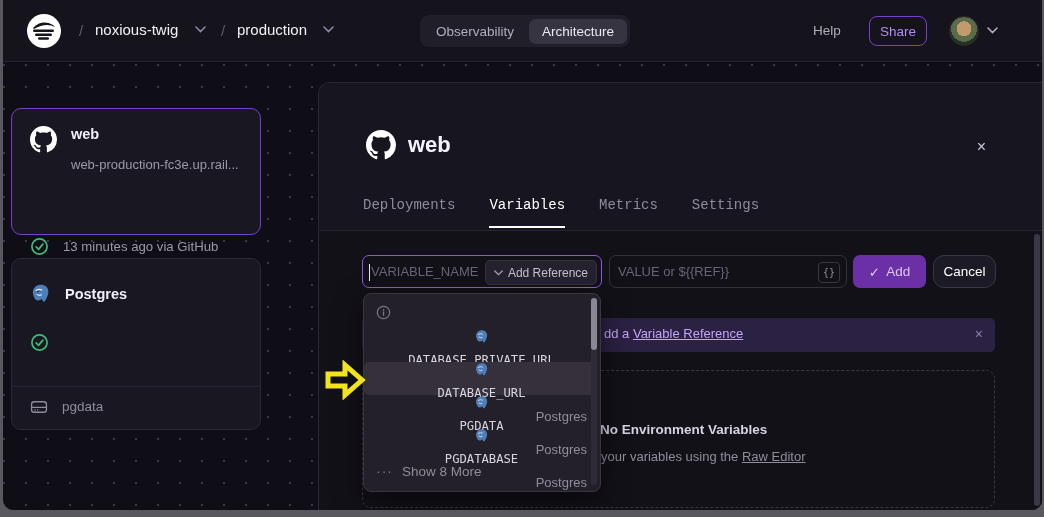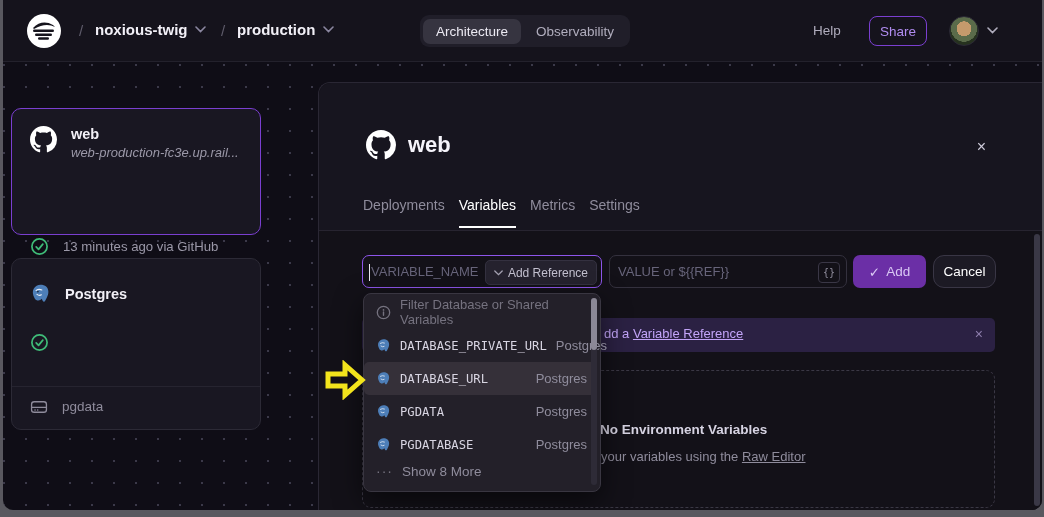--- a/index.html
+++ b/index.html
@@ -7,21 +7,21 @@
   body { font-family:"Liberation Sans", sans-serif; }
   .frame { position:relative; width:1044px; height:517px; background:#59585f; overflow:hidden; }
   .app { position:absolute; left:3px; top:0; right:2px; bottom:7px; background:#0f0d16;
          border-radius:0 0 10px 10px; overflow:hidden; }
 
   
   .navbar { position:absolute; left:0; top:0; right:0; height:62px; background:#15131c;
             border-bottom:1px solid #23212c; z-index:20; }
   .logo { position:absolute; left:23px; top:13px; width:36px; height:36px; }
   .bc-slash { position:absolute; top:22px; color:#5f5c6b; font-size:15px; }
-  .bc-name { position:absolute; top:21px; color:#f2f0f7; font-size:15px; font-weight:bold; cursor:pointer; }
+  .bc-name { position:absolute; top:21px; color:#f2f0f7; font-size:15px; font-weight:normal; cursor:pointer; }
   .bc-chev { position:absolute; top:26px; color:#8b87a0; }
   .navtabs { position:absolute; left:417px; top:15px; height:32px; background:#201e29; border-radius:9px;
              display:flex; align-items:center; padding:3px; gap:2px; }
   .navtab { padding:5px 13px; font-size:13.5px; color:#b0adbd; border-radius:7px; cursor:pointer; white-space:nowrap; }
   .navtab.active { background:#363440; color:#ebe9f2; }
   .help { position:absolute; left:810px; top:23px; font-size:13.5px; color:#b0adbd; cursor:pointer; }
   .share { position:absolute; left:866px; top:16px; width:58px; height:30px; border:1px solid #7a3fd0;
            border-radius:8px; color:#b08cf0; font-size:13.5px; background:transparent;
            display:flex; align-items:center; justify-content:center; cursor:pointer; }
   .avatar { position:absolute; left:946px; top:16px; width:30px; height:30px; border-radius:50%;
@@ -32,35 +32,35 @@
   
   .canvas { position:absolute; left:0; top:62px; right:0; bottom:0;
             background-image:radial-gradient(#3b3949 1px, transparent 1.4px);
             background-size:22px 22px; background-position:12px 14px; }
 
   .card { position:absolute; left:8px; width:250px; background:#191722; border-radius:10px; cursor:pointer; }
   .card.web { top:46px; height:127px; border:1px solid #7a3fd0; }
   .card.pg  { top:196px; height:172px; border:1px solid #2c2a36; }
   .card .row { position:absolute; left:18px; right:12px; display:flex; gap:14px; align-items:flex-start; }
   .svc-name { font-size:14.5px; font-weight:bold; color:#f2f0f7; }
-  .svc-sub { font-size:13px; color:#9b98a8; margin-top:3px; white-space:nowrap; overflow:hidden;font-style:italic; }
+  .svc-sub { font-size:13px; color:#9b98a8; margin-top:15px; white-space:nowrap; overflow:hidden; }
   .svc-status { font-size:13.2px; color:#9b98a8; line-height:1.45; }
   .pg-divider { position:absolute; left:0; right:0; top:127px; height:1px; background:#262430; }
   .vol-row { position:absolute; left:18px; top:140px; display:flex; gap:14px; align-items:center;
              color:#8f8c9c; font-size:13.5px; }
 
   
   .panel { position:absolute; left:315px; top:82px; right:0; bottom:0; background:#131118;
            border-top:1px solid #2a2734; border-left:1px solid #2a2734; border-radius:12px 0 0 0; }
   .panel-header { position:absolute; left:0; top:0; right:0; height:148px; background:#17151f;
                   border-radius:12px 0 0 0; border-bottom:1px solid #272430; }
   .panel-title-row { position:absolute; left:47px; top:47px; display:flex; align-items:center; gap:12px; }
   .panel-title { font-size:22px; font-weight:bold; color:#f5f3fa; }
   .panel-close { position:absolute; right:56px; top:55px; color:#cfccdb; font-size:16px; cursor:pointer; }
-  .ptabs { position:absolute; left:44px; top:114px; display:flex; gap:14px; }
+  .ptabs { position:absolute; left:44px; top:114px; display:flex; gap:34px;font-family:Liberation Mono, monospace; }
   .ptab { position:relative; font-size:14px; color:#8f8c9c; cursor:pointer; }
   .ptab.active { color:#ffffff; font-weight:500; }
   .ptab.active::after { content:""; position:absolute; left:0; right:0; bottom:-15px; height:2.5px; background:#ffffff; }
 
   
   .inp-wrap { position:absolute; top:255px; height:33px; background:#131118; border-radius:7px; display:flex; align-items:center; }
   .inp-name { left:359px; width:240px; border:1.5px solid #8d55ea;justify-content:center; }
   .inp-value { left:606px; width:238px; border:1px solid #34313e; }
   .inp-wrap input { flex:1; min-width:0; background:transparent; border:none; outline:none; color:#e8e6ef;
                     font-size:13px; font-family:"Liberation Sans", sans-serif; padding-left:8px; }
@@ -91,21 +91,21 @@
   .empty-title { position:absolute; left:597px; top:422px; font-size:13.5px; font-weight:bold; color:#d6d3e2; z-index:1; }
   .empty-sub { position:absolute; left:598px; top:449px; font-size:13px; color:#8f8c9c; z-index:1; white-space:pre; }
   .empty-sub a { color:#8f8c9c; text-decoration:underline; cursor:pointer; }
 
   
   .dropdown { position:absolute; left:360px; top:293px; width:238px; height:199px; background:#232029;
               border:1px solid #393641; border-radius:8px; z-index:5; box-shadow:0 10px 28px rgba(0,0,0,.55); }
   .dd-filter { position:absolute; left:0; top:3px; height:30px; right:10px; display:flex; align-items:center;
                gap:9px; padding-left:12px; color:#75727f; font-size:13px; cursor:text; }
   .dd-item { position:absolute; left:0; right:3px; height:33px; display:flex; align-items:center; gap:9px;
-             padding:0 10px 0 12px; cursor:pointer; }
+             padding:0 10px 0 12px; cursor:pointer;flex-direction:column; }
   .dd-item.hl { background:#353039; border-radius:5px; }
   .dd-var { font-family:"DejaVu Sans Mono", monospace; font-size:12.2px; color:#d8d5e2; white-space:nowrap; }
   .dd-src { margin-left:auto; font-size:13px; color:#8f8c9c; }
   .dd-more { position:absolute; left:0; bottom:5px; height:30px; right:10px; display:flex; align-items:center;
              gap:9px; padding-left:12px; color:#8f8c9c; font-size:13.5px; cursor:pointer; }
   .dd-ellipsis { color:#75727f; font-size:14px; letter-spacing:1px; }
   .dd-track { position:absolute; right:3px; top:4px; bottom:6px; width:6px; background:#2e2b37; border-radius:3px; }
   .dd-thumb { position:absolute; right:3px; top:4px; width:6px; height:52px; background:#8b8896; border-radius:3px; cursor:grab; }
 
   
@@ -142,22 +142,22 @@
     </span>
     <span class="bc-slash" style="left:218px">/</span>
     <span class="bc-name" style="left:234px">production</span>
     <span class="bc-chev icon" style="left:320px">
       <svg width="11" height="7" viewBox="0 0 11 7">
             <polyline points="1,1 5.5,5.5 10,1" fill="none" stroke="currentColor" stroke-width="1.6" stroke-linecap="round"></polyline>
           </svg>
     </span>
 
     <div class="navtabs">
+      <div class="navtab">Observability</div>
       <div class="navtab active">Architecture</div>
-      <div class="navtab">Observability</div>
     </div>
 
     <span class="help">Help</span>
     <div class="share">Share</div>
     <div class="avatar"></div>
     <span class="av-chev icon">
       <svg width="11" height="7" viewBox="0 0 11 7">
             <polyline points="1,1 5.5,5.5 10,1" fill="none" stroke="currentColor" stroke-width="1.6" stroke-linecap="round"></polyline>
           </svg>
     </span>
@@ -278,21 +278,20 @@
 
   <div class="dropdown">
     <div class="dd-filter">
       <span class="icon">
         <svg width="15" height="15" viewBox="0 0 16 16">
               <circle cx="8" cy="8" r="6.6" fill="none" stroke="#75727f" stroke-width="1.4"></circle>
               <circle cx="8" cy="5.2" r="0.9" fill="#75727f"></circle>
               <line x1="8" y1="7.4" x2="8" y2="11" stroke="#75727f" stroke-width="1.5" stroke-linecap="round"></line>
             </svg>
       </span>
-      <span>Filter Database or Shared Variables</span>
     </div>
 
     <div class="dd-item" style="top:35px">
       <span class="icon"><svg width="15" height="15" viewBox="0 0 24 24">
               <path fill="#4d7eb8" d="M12 2c5.2 0 9 3 9 8 0 2.8-.9 5-2 7l-1.8 3.6c-.5 1-2 1-2.6 0L13.4 18c-2.2 2.8-6.2 2.6-8-.4C3 13.6 2.4 9.4 4.4 6.4 6.1 3.9 8.8 2 12 2z"></path>
               <path d="M7 8.5 Q10 6.5 13.5 8" fill="none" stroke="#e8eef6" stroke-width="1.3" stroke-linecap="round"></path>
               <path d="M8 13 Q10.5 15 13 13.5" fill="none" stroke="#e8eef6" stroke-width="1.3" stroke-linecap="round"></path>
             </svg></span>
       <span class="dd-var">DATABASE_PRIVATE_URL</span>
       <span class="dd-src">Postgres</span>

